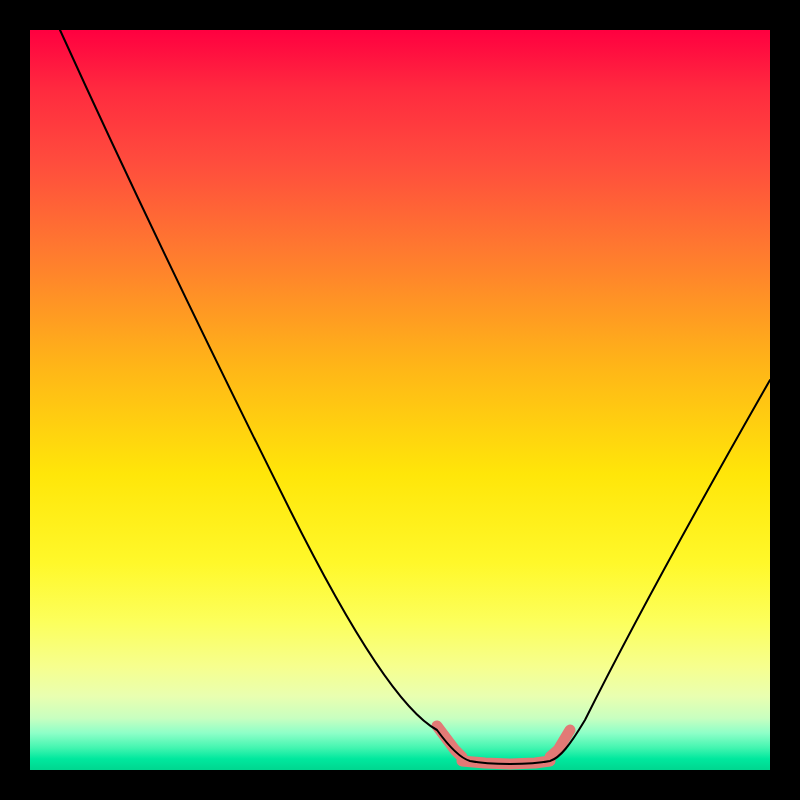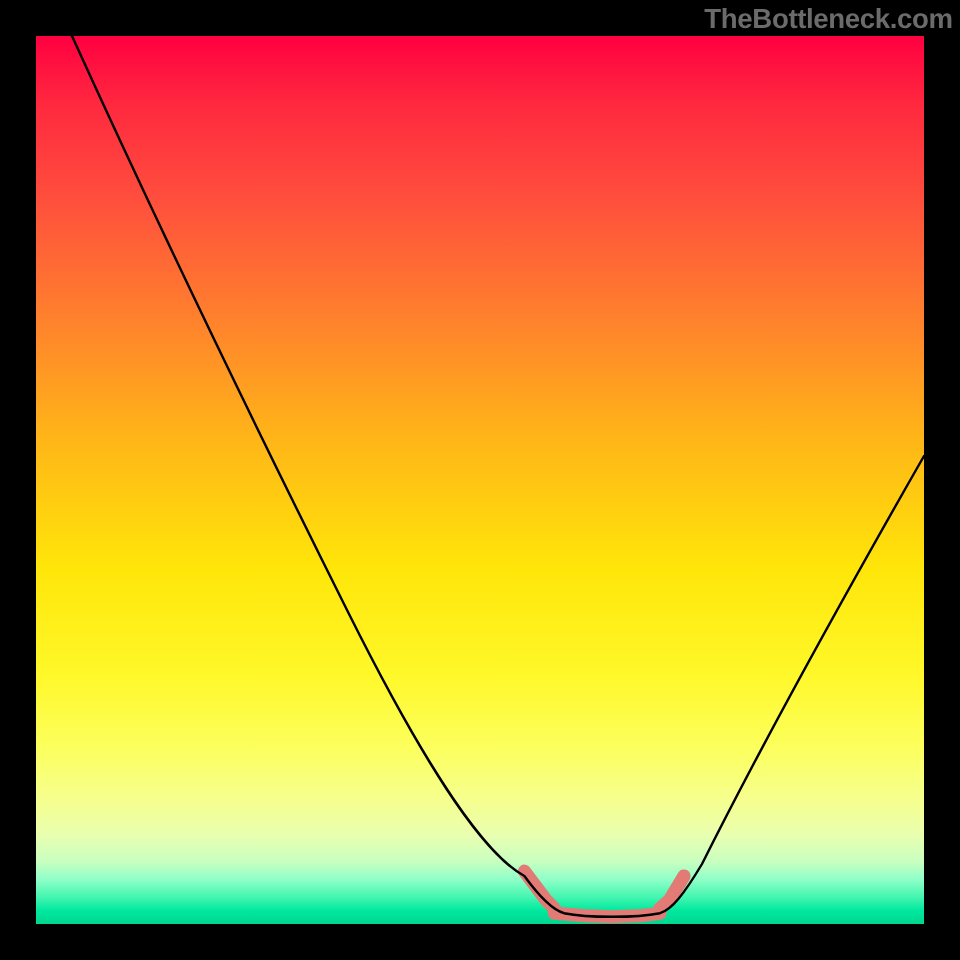--- a/index.html
+++ b/index.html
@@ -88,15 +88,14 @@
       <path class="curve-main" d="M 30 0
                C 80 110, 160 280, 260 480
                C 320 600, 370 680, 407 700
                C 420 718, 430 728, 440 731
                C 460 735, 500 735, 520 731
                C 530 728, 540 715, 555 690
                C 600 600, 660 490, 740 350"></path>
     </svg>
   </div>
 
-  <div class="watermark">TheBottleneck.com</div>
 
 </div>
 
 </body></html>

